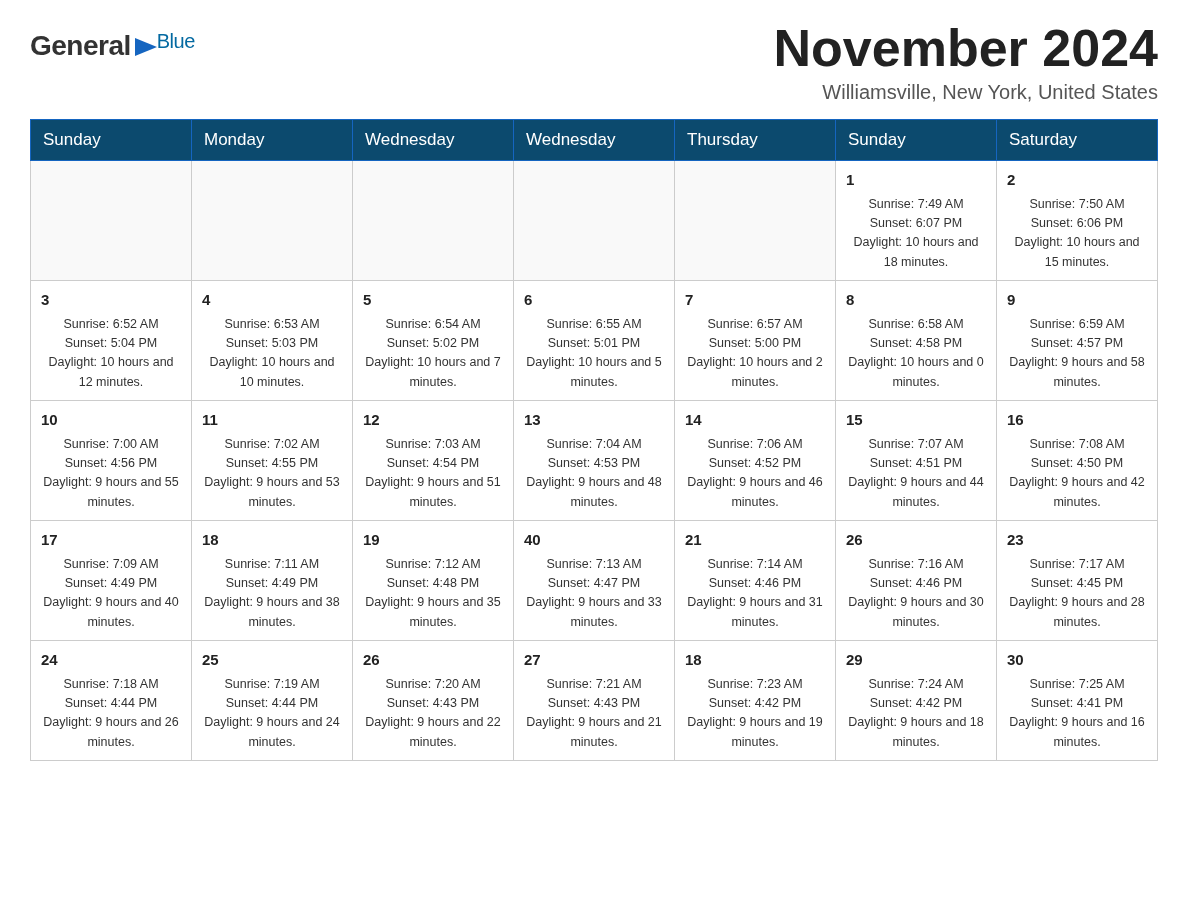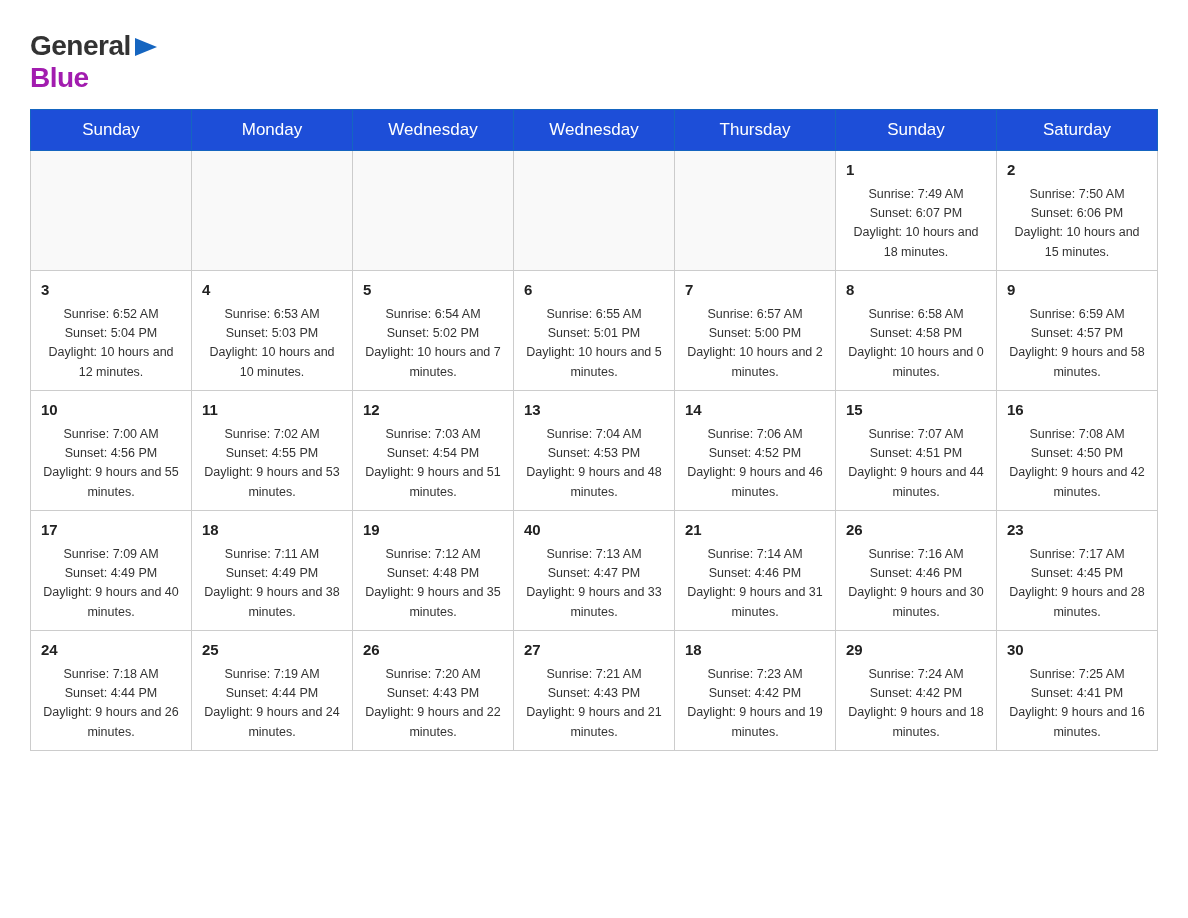--- a/index.html
+++ b/index.html
@@ -11,34 +11,34 @@
       padding: 20px 30px;
     }
     .header-area {
       display: flex;
       justify-content: space-between;
       align-items: flex-start;
       margin-bottom: 10px;
     }
     .logo {
       display: flex;
-      flex-direction: column;
+      flex-direction: row;
       align-items: flex-start;
       margin-top: 10px;
     }
     .logo-general {
       font-size: 28px;
       font-weight: bold;
       color: #333;
       letter-spacing: -0.5px;
     }
     .logo-blue {
-      font-size: 28px;
-      font-weight: bold;
-      color: #a21caf;
+      font-size: 20px;
+      font-weight: normal;
+      color: #0369a1;
       letter-spacing: -0.5px;
     }
     .logo-top-row {
       display: flex;
       align-items: center;
     }
     .title-area {
       text-align: right;
     }
     .month-title {
@@ -51,26 +51,26 @@
       font-size: 20px;
       color: #555;
       margin-top: 4px;
     }
     .calendar-table {
       width: 100%;
       border-collapse: collapse;
       margin-top: 15px;
     }
     .calendar-table th {
-      background-color: #1d4ed8;
+      background-color: #0c4a6e;
       color: #fff;
       font-size: 17px;
       font-weight: normal;
       padding: 10px 12px;
-      text-align: center;
+      text-align: left;
       border: 1px solid #1565c0;
     }
     .calendar-table td {
       vertical-align: top;
       border: 1px solid #ccc;
       padding: 8px 10px;
       width: 14.28%;
       min-height: 110px;
       font-size: 13px;
       color: #333;
@@ -100,20 +100,22 @@
   <div class="logo">
     <div class="logo-top-row">
       <span class="logo-general">General</span>
       <svg width="22" height="18" viewBox="0 0 22 18" style="margin-left:4px;margin-top:2px;">
         <polygon points="0,0 22,9 0,18" fill="#1565c0"></polygon>
       </svg>
     </div>
     <span class="logo-blue">Blue</span>
   </div>
   <div class="title-area">
+    <div class="month-title">November 2024</div>
+    <div class="location-title">Williamsville, New York, United States</div>
   </div>
 </div>
 
 <table class="calendar-table">
   <thead>
     <tr>
     <th>Sunday</th>
         <th>Monday</th>
         <th>Wednesday</th>
         <th>Wednesday</th>

